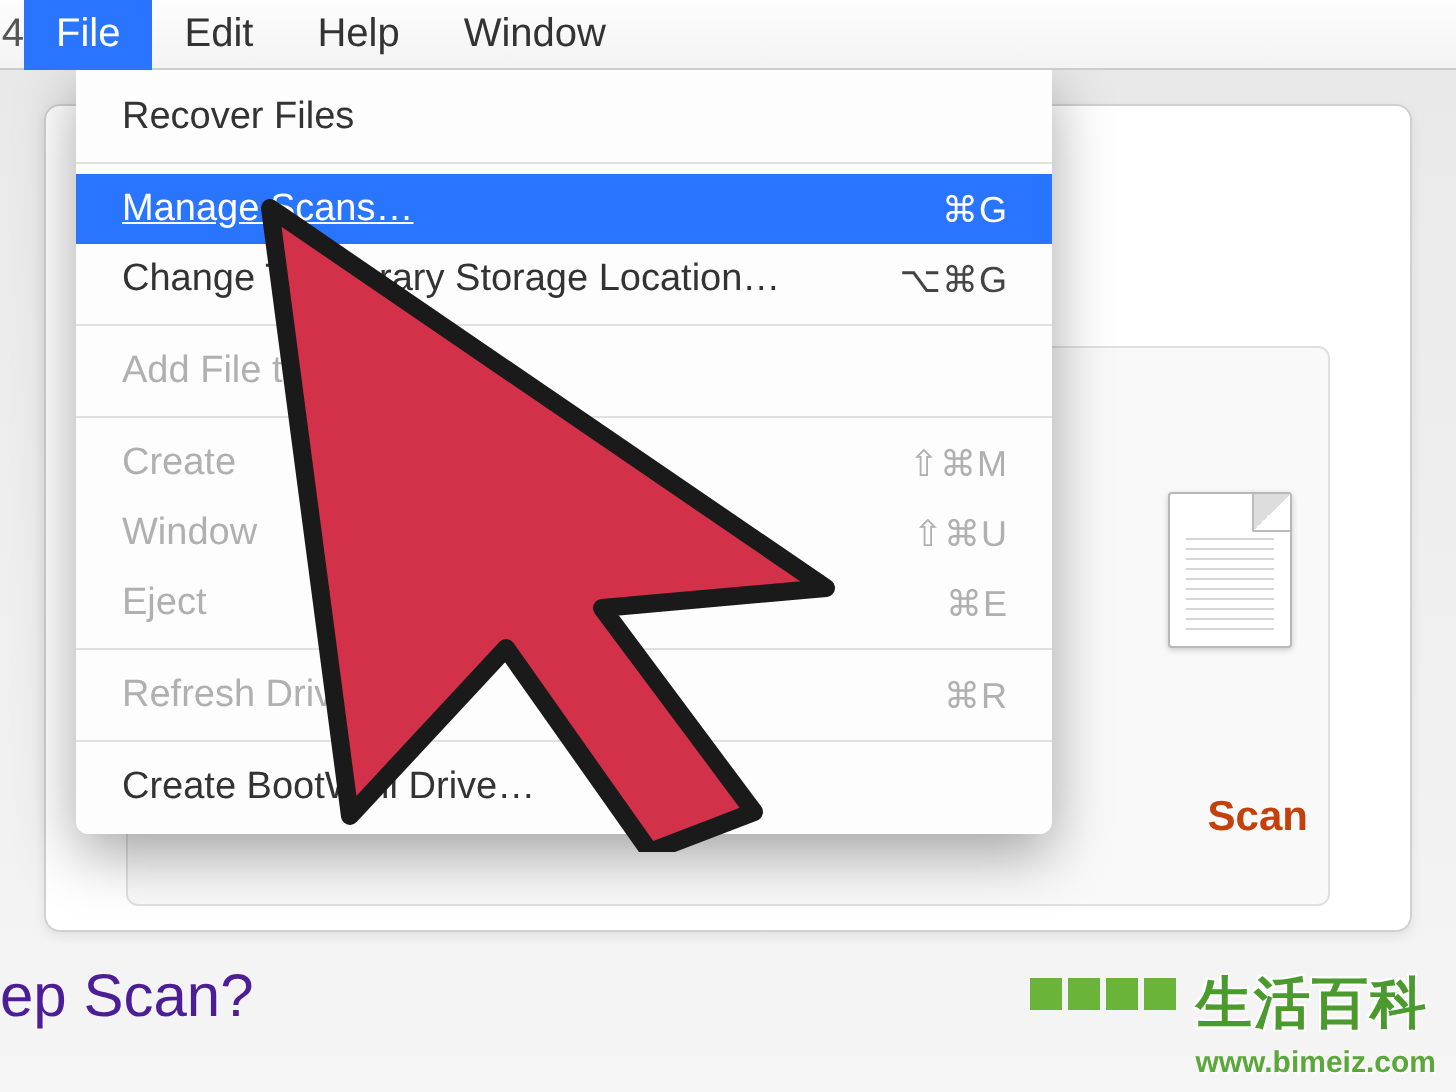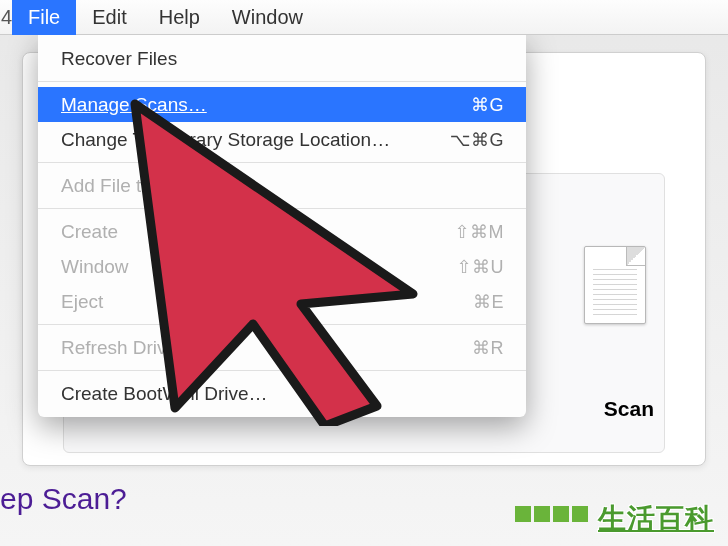--- a/index.html
+++ b/index.html
@@ -116,21 +116,21 @@
       top: 22px; left: 8px; right: 8px; bottom: 8px;
       background: repeating-linear-gradient(to bottom, #888 0, #888 1px, transparent 1px, transparent 5px);
       opacity: 0.35;
     }
     .scan-label {
       position: absolute;
       right: 74px;
       top: 397px;
       font-size: 21px;
       font-weight: 600;
-      color: #000000;
+      color: #c2410c;
     }
     .ep-scan {
       position: absolute;
       left: 0;
       bottom: 30px;
       font-size: 30px;
       color: #4c1d95;
     }
 
     
@@ -156,21 +156,20 @@
       display: inline-block;
       background: rgba(255,255,255,0.0);
       padding: 2px 4px;
     }
     .wm-cn {
       font-size: 28px;
       font-weight: 800;
       color: #4a9a2e;
       text-shadow: 1px 1px 0 #fff, -1px -1px 0 #fff, -1px 1px 0 #fff, 1px -1px 0 #fff;
       letter-spacing: 1px;
-      text-decoration: underline;
     }
     .wm-squares {
       display: inline-flex;
       gap: 3px;
       vertical-align: 6px;
       margin-right: 6px;
     }
     .wm-squares span {
       width: 16px; height: 16px; background: #6ab43a;
     }
@@ -271,13 +270,14 @@
 <div class="watermark">
   <div class="wm-box">
     <span class="wm-squares">
       <span></span>
         <span></span>
         <span></span>
         <span></span>
     </span>
     <span class="wm-cn">生活百科</span>
   </div>
+  <div class="wm-url">www.bimeiz.com</div>
 </div>
 
 </body></html>

